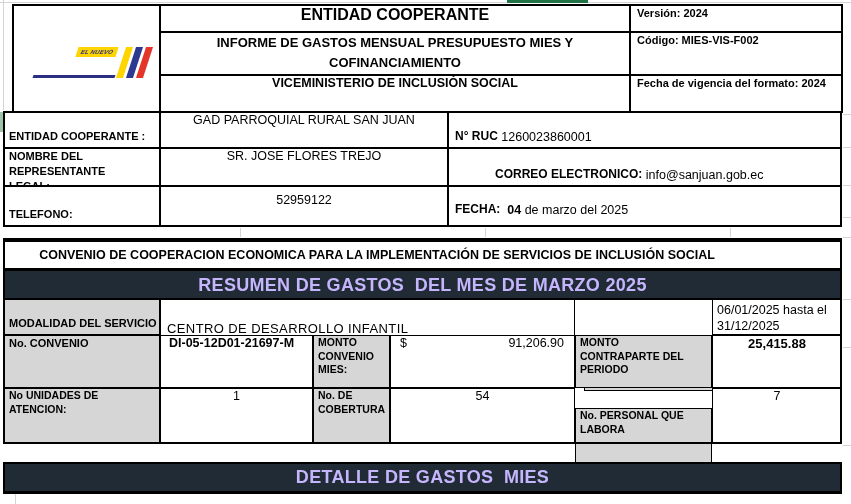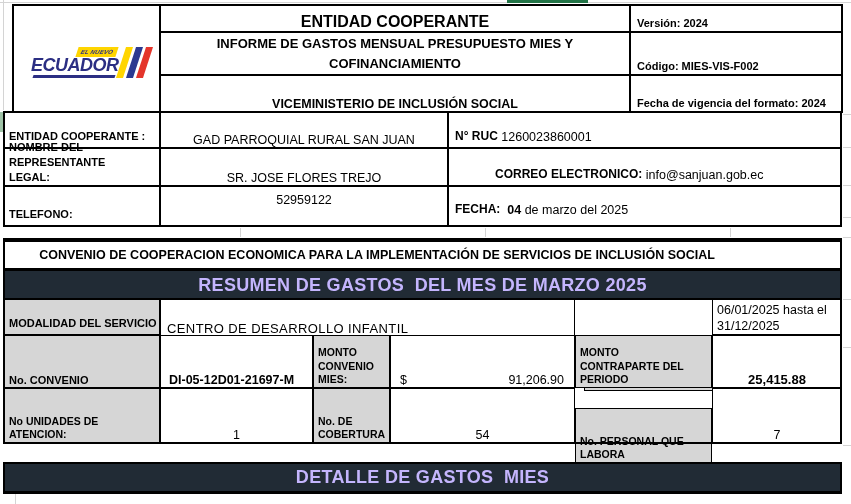--- a/index.html
+++ b/index.html
@@ -4,21 +4,21 @@
 <style>
   :root{
     --banner-bg:#212B35; --label-cell-bg:#D6D6D6; --border:#000000;
     --gridline:#D4D4D4; --excel-green:#217346; --selection-green:#9FC3A7;
     --logo-navy:#2B2E83; --stripe-yellow:#FFD500; --stripe-blue:#2B3990; --stripe-red:#E4352B;
   }
   html,body{margin:0;padding:0;background:#fff;}
   #sheet{position:relative;width:851px;height:504px;background:#fff;overflow:hidden;
          font-family:"Liberation Sans",sans-serif;color:#000;}
   .cl{position:absolute;box-sizing:border-box;border:1px solid var(--border);
-      background:#fff;display:flex;align-items:flex-end;}
+      background:#fff;display:flex;align-items:flex-start;}
   .gray{background:var(--label-cell-bg);}
   .outline{position:absolute;box-sizing:border-box;border:2px solid var(--border);
            background:transparent;pointer-events:none;}
   .bar{position:absolute;background:var(--border);}
   .stub{position:absolute;background:var(--gridline);}
   .banner{position:absolute;box-sizing:border-box;background:var(--banner-bg);
           display:flex;align-items:center;justify-content:center;}
   .banner-text{color:#c4b5fd;font-weight:bold;font-size:18px;letter-spacing:.3px;white-space:pre;}
   .lbl{font-weight:bold;font-size:10.5px;line-height:1.3;}
   .ilbl{font-weight:bold;font-size:11px;line-height:1.35;}
@@ -60,21 +60,20 @@
   <div class="stub" style="left:240px;top:228px;width:1px;height:9px;"></div>
   <div class="stub" style="left:485px;top:228px;width:1px;height:9px;"></div>
   <div class="stub" style="left:730px;top:228px;width:1px;height:9px;"></div>
   <div class="stub" style="left:15px;top:494px;width:1px;height:10px;"></div>
 
   <div class="cl" style="left:13px;top:5px;width:147px;height:107px;">
     <div class="logo-wrap">
       <div class="logo-badge">
         <span>EL NUEVO</span>
       </div>
-      <div class="logo-brand">ECUADOR</div>
       <div class="logo-underline"></div>
       <div class="stripes">
         <div class="stripe" style="background:var(--stripe-yellow);"></div>
         <div class="stripe" style="background:var(--stripe-blue);"></div>
         <div class="stripe" style="background:var(--stripe-red);"></div>
       </div>
     </div>
   </div>
 
   <div class="cl jc" style="left:160px;top:5px;width:470px;height:27px;font-weight:bold;font-size:16px;">

